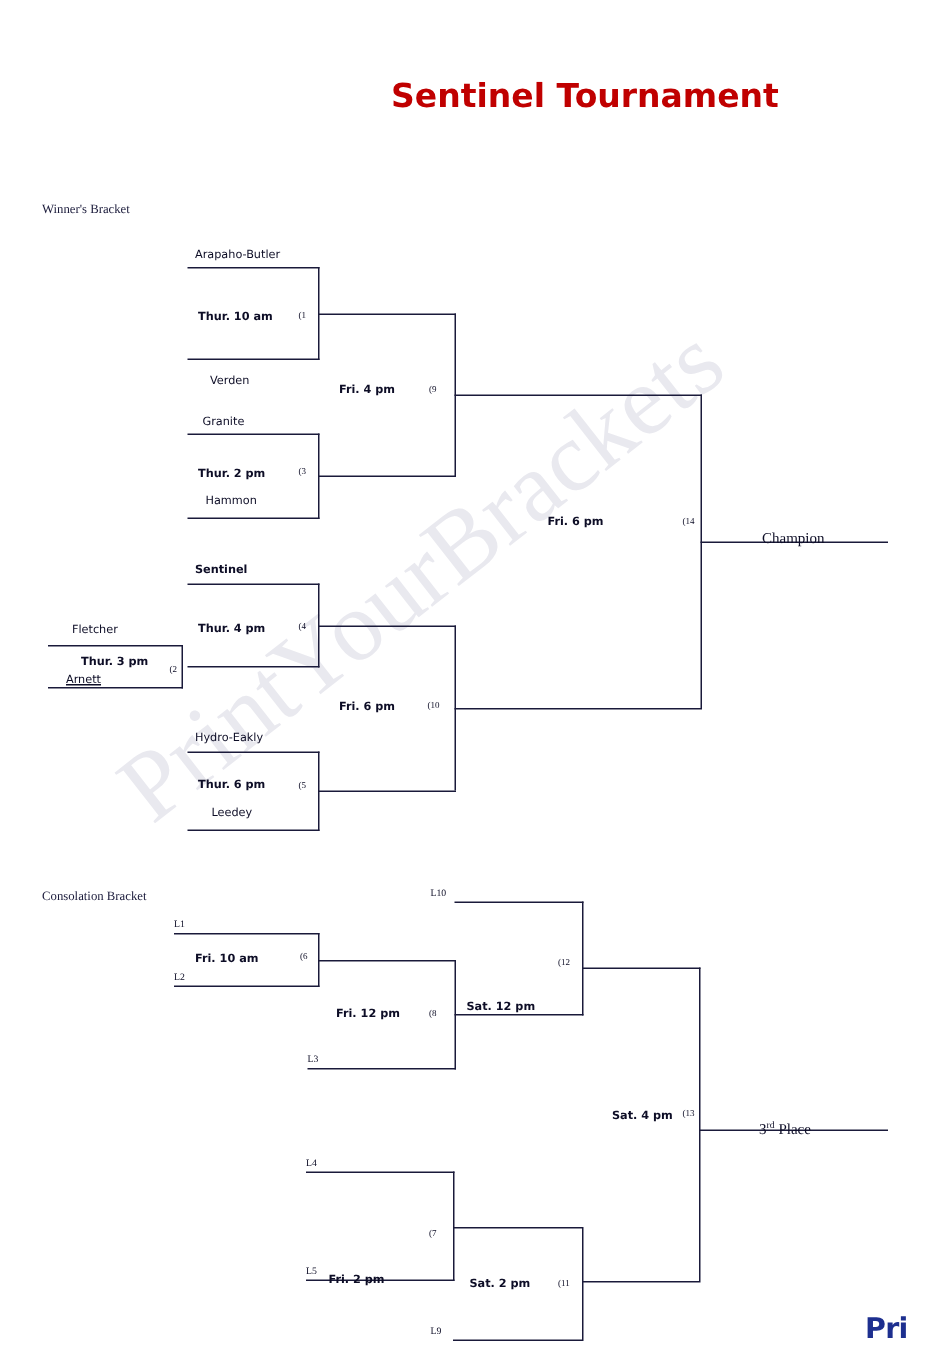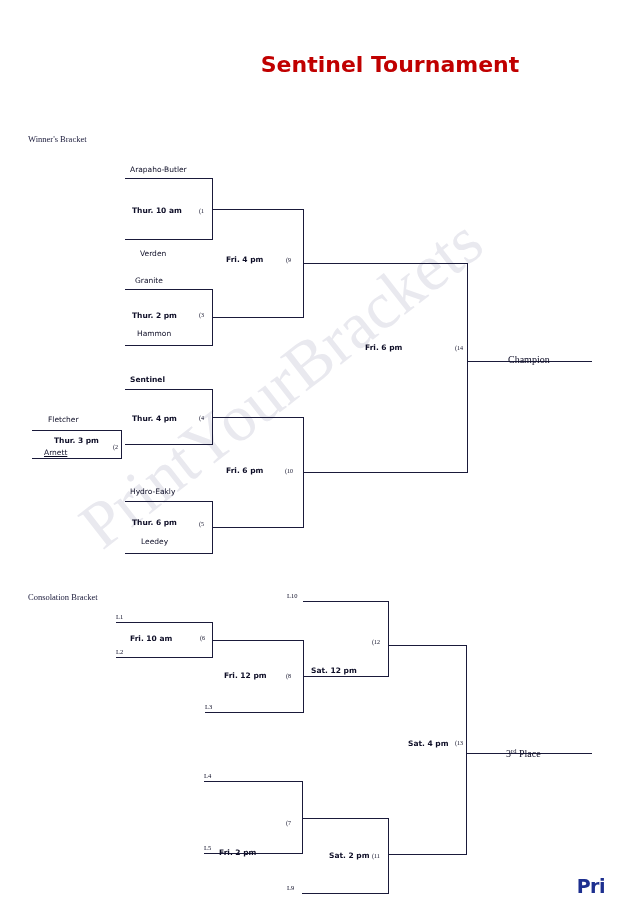--- a/index.html
+++ b/index.html
@@ -228,21 +228,21 @@
   <div class="line hline" style="left:204px; top:781px; width:99px;"></div>
   <div class="gamelabel" style="left:219px; top:848px;">Fri. 2 pm</div>
   <div class="seedlabel" style="left:204px; top:844px;">L5</div>
   <div class="line hline" style="left:204px; top:853px; width:99px;"></div>
   <div class="line vline" style="left:302px; top:781px; height:73px;"></div>
   <div class="gamenum" style="left:286px; top:820px;">(7</div>
 
   <div class="line hline" style="left:302px; top:818px; width:86px;"></div>
   <div class="seedlabel" style="left:287px; top:884px;">L9</div>
   <div class="line hline" style="left:302px; top:893px; width:86px;"></div>
-  <div class="gamelabel" style="left:329px; top:851px;">Sat. 2 pm</div>
+  <div class="gamelabel" style="left:313px; top:851px;">Sat. 2 pm</div>
   <div class="line vline" style="left:388px; top:818px; height:76px;"></div>
   <div class="gamenum" style="left:372px; top:853px;">(11</div>
 
   <div class="line hline" style="left:388px; top:645px; width:79px;"></div>
   <div class="line hline" style="left:388px; top:854px; width:79px;"></div>
   <div class="gamelabel" style="left:408px; top:739px;">Sat. 4 pm</div>
   <div class="line vline" style="left:466px; top:645px; height:209px;"></div>
   <div class="gamenum" style="left:455px; top:740px;">(13</div>
 
   <div class="line hline" style="left:466px; top:753px; width:126px;"></div>

